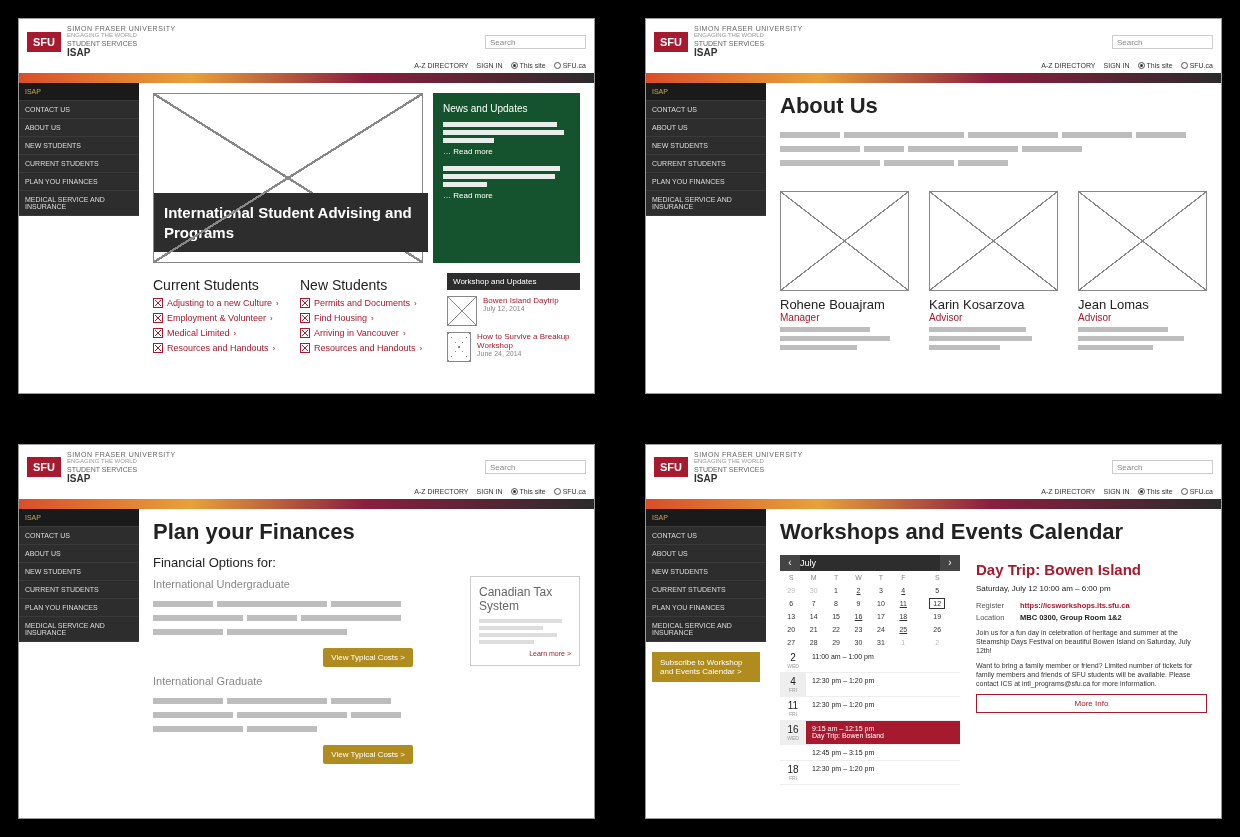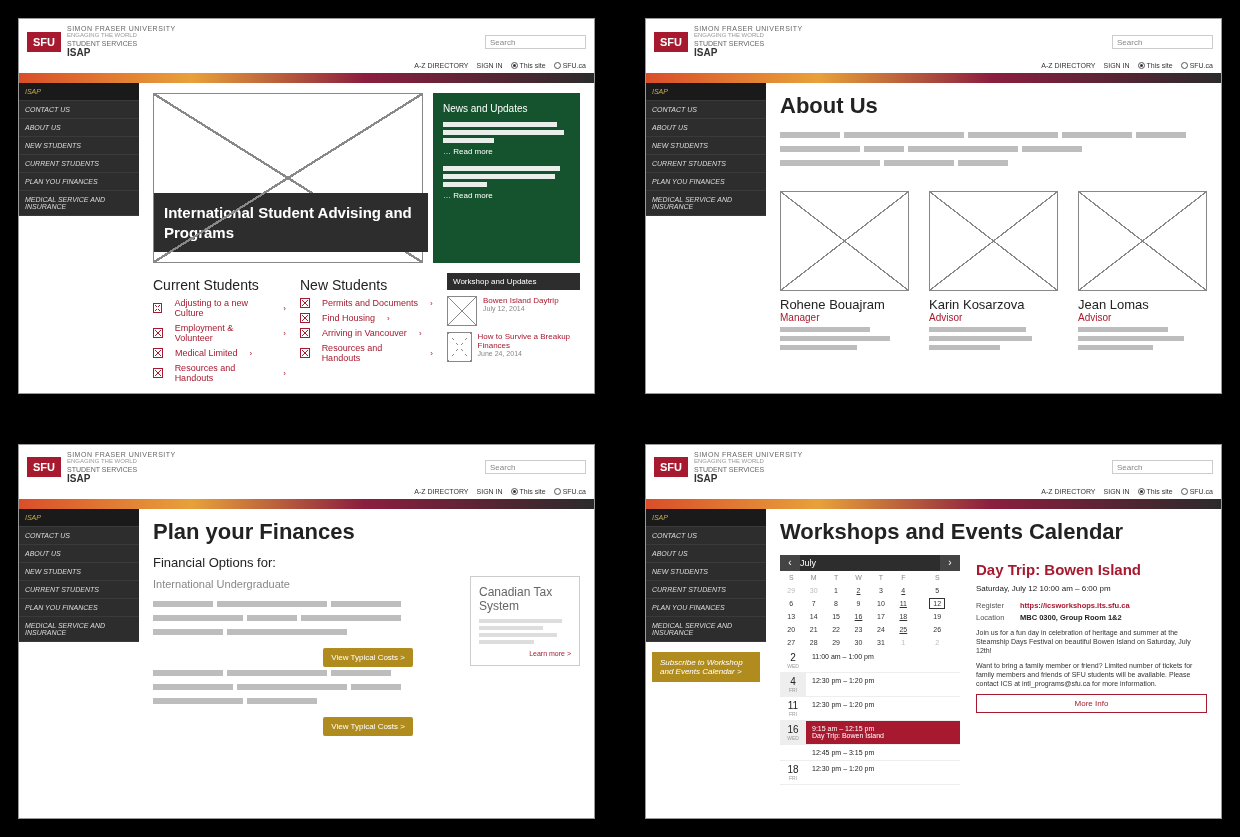--- a/index.html
+++ b/index.html
@@ -18,21 +18,21 @@
   .search { border: 1px solid #ccc; padding: 2px 4px; width: 101px; height: 14px; font-size: 8px; color: #888; }
   .subhdr { display: flex; justify-content: flex-end; align-items: center; gap: 8px; font-size: 7px; color: #333; padding: 2px 8px 4px 8px; }
   .subhdr label { display: flex; align-items: center; gap: 2px; }
   .radio { width: 7px; height: 7px; border: 1px solid #555; border-radius: 50%; display: inline-block; }
   .radio.on::after { content:''; display:block; width:3px; height:3px; background:#333; border-radius:50%; margin:1px; }
 
   .band { height: 10px; background: linear-gradient(90deg, #d94e2a, #e8a13a 30%, #8b1e3f 60%, #2b2b2b); }
 
   
   .body { flex: 1; display: flex; background: #fff; overflow: hidden; }
-  .side { width: 120px; background: #2d2d2d; color: #ddd; display: flex; flex-direction: column; font-style: italic; }
+  .side { width: 120px; background: #2d2d2d; color: #ddd; display: flex; flex-direction: column; }
   .side a { display:block; font-size: 7px; color:#ddd; padding: 5px 6px; border-bottom: 1px solid #3a3a3a; text-transform: uppercase; }
   .side a.top { background:#1a1a1a; color:#c7a94f; }
   .side-below { background:#fff; flex:1; }
   .main { flex: 1; padding: 10px 14px; overflow: hidden; }
 
   h1 { font-size: 22px; font-weight: bold; margin-bottom: 10px; }
   h2 { font-size: 13px; font-weight: normal; margin: 6px 0; }
   h3 { font-size: 14px; font-weight: normal; margin: 4px 0; }
   .subh { font-size: 11px; color: #888; margin: 8px 0; }
 
@@ -46,21 +46,21 @@
   
   .s1-hero { display:flex; gap:10px; }
   .hero-img { width: 270px; height: 170px; position:relative; }
   .hero-cap { position:absolute; left:0; right:-6px; bottom:10px; background:#2d2d2d; color:#fff; padding:10px 10px; font-size:15px; font-weight:bold; line-height:1.3; }
   .news { flex:1; background:#14532d; color:#fff; padding:10px; }
   .news-title { font-size:10px; margin-bottom:8px; }
   .news .ln { background:#fff; height:5px; margin:3px 0; opacity:.9; }
   .news .rm { font-size:8px; margin:4px 0 10px 0; }
   .cols2 { display:flex; gap:14px; margin-top:10px; }
   .col { flex:1; }
-  .link { color:#a6192e; font-size:9px; display:flex; align-items:center; gap:12px; margin:5px 0; }
+  .link { color:#a6192e; font-size:9px; display:flex; align-items:center; gap:4px; margin:5px 0; }
   .xico { width:10px; height:10px; border:1px solid #a6192e; position:relative; }
   .xico::before,.xico::after{content:'';position:absolute;inset:1px;background:linear-gradient(to top right,transparent 47%,#a6192e 47%,#a6192e 53%,transparent 53%);}
   .xico::after{background:linear-gradient(to top left,transparent 47%,#a6192e 47%,#a6192e 53%,transparent 53%);}
   .chev { font-size:8px; }
   .we-head { background:#2d2d2d; color:#fff; font-size:8px; padding:4px 6px; }
   .we-item { display:flex; gap:6px; margin:6px 0; }
   .we-item .phimg { width:30px; height:30px; }
   .we-item .t { color:#a6192e; font-size:8px; }
   .we-item .d { color:#888; font-size:7px; }
 
@@ -221,21 +221,21 @@
           <div class="we-item">
             <div class="phimg"></div>
             <div>
                   <div class="t">Bowen Island Daytrip</div>
                   <div class="d">July 12, 2014</div>
                 </div>
           </div>
           <div class="we-item">
             <div class="phimg"></div>
             <div>
-                  <div class="t">How to Survive a Breakup Finances</div>
+                  <div class="t">How to Survive a Breakup Workshop</div>
                   <div class="d">June 24, 2014</div>
                 </div>
           </div>
         </div>
       </div>
     </div>
   </div>
 </div>
 
 <div class="frame">
@@ -366,20 +366,21 @@
       <div class="greylines" style="width:260px">
         <span style="width:60px"></span><span style="width:110px"></span><span style="width:70px"></span><br>
         <span style="width:90px"></span><span style="width:50px"></span><span style="width:100px"></span><br>
         <span style="width:70px"></span><span style="width:120px"></span><br>
       </div>
       <div style="clear:left"></div>
       <div style="width:260px; overflow:hidden;">
             <span class="cta">View Typical Costs &gt;</span>
           </div>
       <div style="clear:both"></div>
+      <div class="subh">International Graduate</div>
       <div class="greylines" style="width:260px">
         <span style="width:70px"></span><span style="width:100px"></span><span style="width:60px"></span><br>
         <span style="width:80px"></span><span style="width:110px"></span><span style="width:50px"></span><br>
         <span style="width:90px"></span><span style="width:70px"></span><br>
       </div>
       <div style="width:260px; overflow:hidden;">
             <span class="cta">View Typical Costs &gt;</span>
           </div>
     </div>
   </div>

